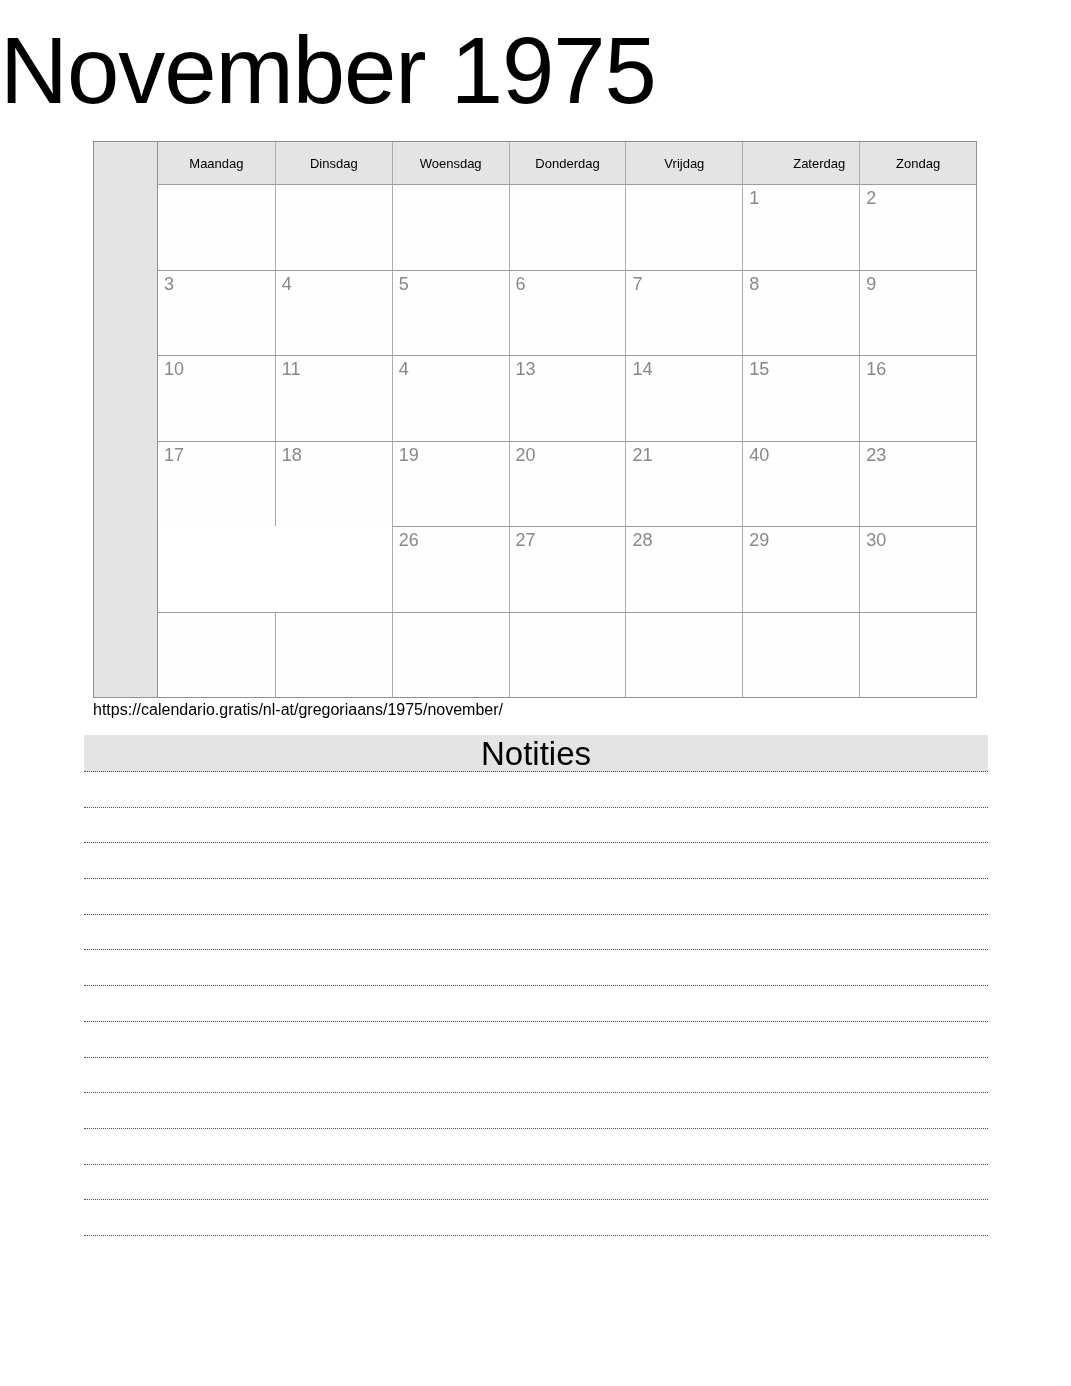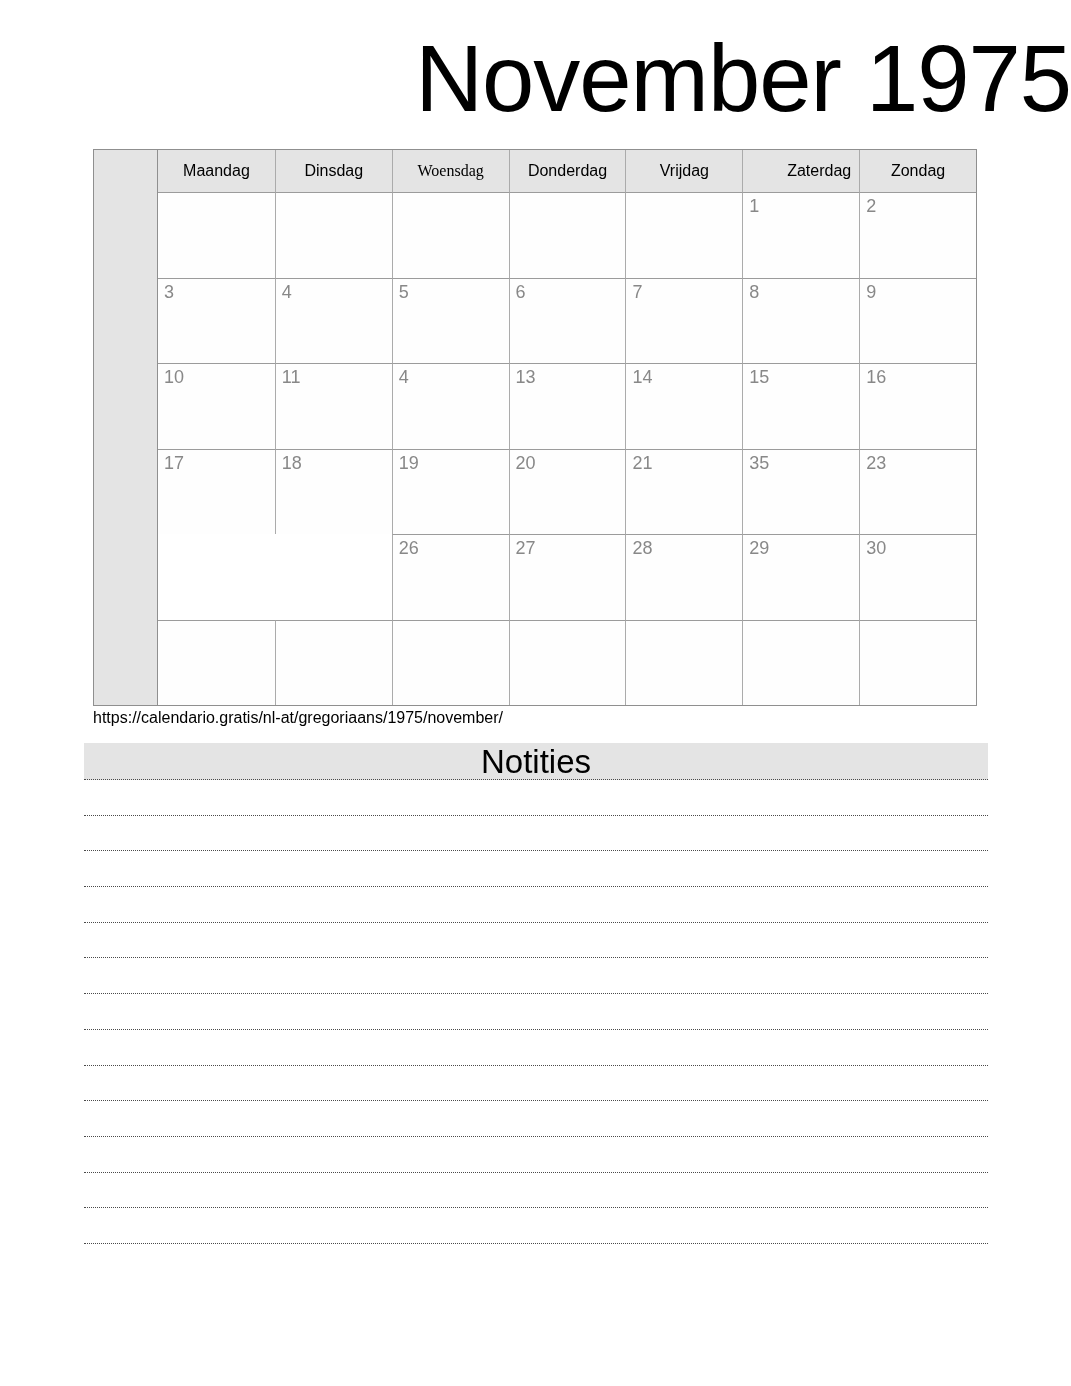--- a/index.html
+++ b/index.html
@@ -8,25 +8,25 @@
     width: 1071px;
     height: 1386px;
     position: relative;
     font-family: "Liberation Sans", sans-serif;
     color: #000;
     overflow: hidden;
   }
 
   
   .page-title {
-    padding-top: 32px;
+    padding-top: 24px;
     font-size: 94px;
     line-height: 1;
     font-weight: 400;
-    text-align: right;
+    text-align: left;
     letter-spacing: -1px;
     white-space: nowrap;
   }
 
   
   .calendar {
     margin: 23px 0 0 93px;
     width: 884px;
     height: 557px;
     border: 1px solid var(--outer-border, #8f8f8f);
@@ -39,21 +39,21 @@
     grid-column: 1;
     grid-row: 1 / span 7;
     background: var(--header-bg, #e4e4e4);
     border-right: 1px solid var(--outer-border, #8f8f8f);
   }
   .weekday-cell {
     background: var(--header-bg, #e4e4e4);
     display: flex;
     align-items: center;
     justify-content: center;
-    font-size: 16px;
+    font-size: 13px;
     color: #000;
   }
   .weekday-cell + .weekday-cell { border-left: 1px solid var(--col-border, #ababab); }
   .day-cell {
     background: #fefefe;
     border-top: 1px solid var(--row-border, #9b9b9b);
     padding: 3px 0 0 6px;
     font-size: 18px;
     color: var(--day-number, #888888);
   }
@@ -90,21 +90,21 @@
 </head>
 <body style="--header-bg: #e4e4e4; --outer-border: #8f8f8f; --row-border: #9b9b9b; --col-border: #ababab; --day-number: #888888; --dotted-line: #4a4a4a;">
 
 <h1 class="page-title">November 1975</h1>
 
 <div class="calendar">
   <div class="gutter-col"></div>
 
 <div class="weekday-cell" style="grid-area: 1 / 2;">Maandag</div>
     <div class="weekday-cell" style="grid-area: 1 / 3;">Dinsdag</div>
-    <div class="weekday-cell" style="grid-area: 1 / 4; font-family: Liberation Serif, serif;">Woensdag</div>
+    <div class="weekday-cell" style="grid-area: 1 / 4;">Woensdag</div>
     <div class="weekday-cell" style="grid-area: 1 / 5;">Donderdag</div>
     <div class="weekday-cell" style="grid-area: 1 / 6;">Vrijdag</div>
     <div class="weekday-cell" style="grid-area: 1 / 7; padding-left: 36px;">Zaterdag</div>
     <div class="weekday-cell" style="grid-area: 1 / 8;">Zondag</div>
     <div class="day-cell" style="grid-area: 2 / 2;"></div>
     <div class="day-cell not-first-col" style="grid-area: 2 / 3;"></div>
     <div class="day-cell not-first-col" style="grid-area: 2 / 4;"></div>
     <div class="day-cell not-first-col" style="grid-area: 2 / 5;"></div>
     <div class="day-cell not-first-col" style="grid-area: 2 / 6;"></div>
     <div class="day-cell not-first-col" style="grid-area: 2 / 7;"><span>1</span></div>
@@ -121,21 +121,21 @@
     <div class="day-cell not-first-col" style="grid-area: 4 / 4;"><span>4</span></div>
     <div class="day-cell not-first-col" style="grid-area: 4 / 5;"><span>13</span></div>
     <div class="day-cell not-first-col" style="grid-area: 4 / 6;"><span>14</span></div>
     <div class="day-cell not-first-col" style="grid-area: 4 / 7;"><span>15</span></div>
     <div class="day-cell not-first-col" style="grid-area: 4 / 8;"><span>16</span></div>
     <div class="day-cell" style="grid-area: 5 / 2;"><span>17</span></div>
     <div class="day-cell not-first-col" style="grid-area: 5 / 3;"><span>18</span></div>
     <div class="day-cell not-first-col" style="grid-area: 5 / 4;"><span>19</span></div>
     <div class="day-cell not-first-col" style="grid-area: 5 / 5;"><span>20</span></div>
     <div class="day-cell not-first-col" style="grid-area: 5 / 6;"><span>21</span></div>
-    <div class="day-cell not-first-col" style="grid-area: 5 / 7;"><span>35</span></div>
+    <div class="day-cell not-first-col" style="grid-area: 5 / 7;"><span>40</span></div>
     <div class="day-cell not-first-col" style="grid-area: 5 / 8;"><span>23</span></div>
     <div class="day-cell not-first-col" style="grid-area: 6 / 4;"><span>26</span></div>
     <div class="day-cell not-first-col" style="grid-area: 6 / 5;"><span>27</span></div>
     <div class="day-cell not-first-col" style="grid-area: 6 / 6;"><span>28</span></div>
     <div class="day-cell not-first-col" style="grid-area: 6 / 7;"><span>29</span></div>
     <div class="day-cell not-first-col" style="grid-area: 6 / 8;"><span>30</span></div>
     <div class="day-cell" style="grid-area: 7 / 2;"></div>
     <div class="day-cell not-first-col" style="grid-area: 7 / 3;"></div>
     <div class="day-cell not-first-col" style="grid-area: 7 / 4;"></div>
     <div class="day-cell not-first-col" style="grid-area: 7 / 5;"></div>

